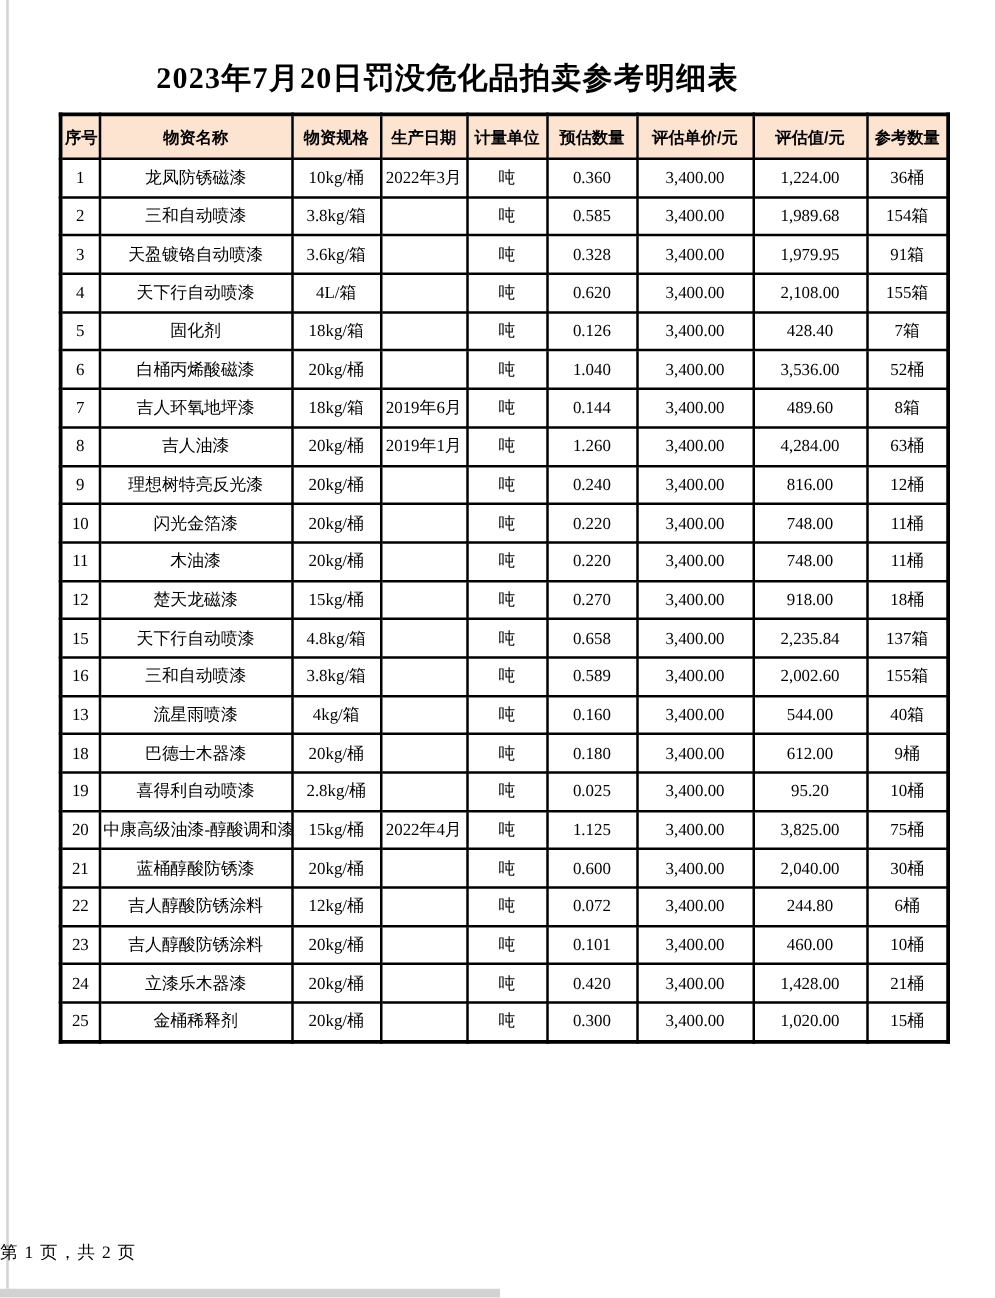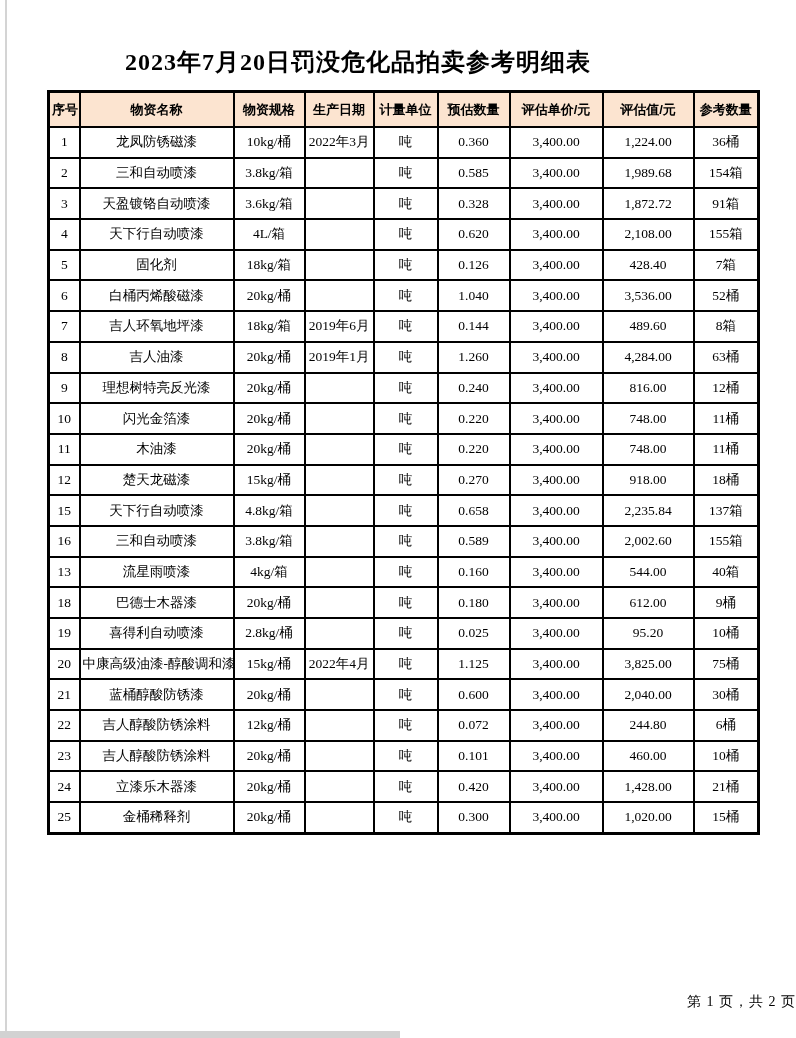--- a/index.html
+++ b/index.html
@@ -56,21 +56,21 @@
     background: #ffffff;
     font-size: 13.5px;
     height: 28.7px;
     font-family: "Liberation Serif", "DejaVu Serif", serif;
   }
   .page-footer {
     position: absolute;
     top: 993px;
     left: 0;
     width: 796px;
-    text-align: right;
+    text-align: left;
     font-size: 14px;
     letter-spacing: 1px;
   }
   .scan-edge-left {
     position: absolute;
     left: 5px;
     top: 0;
     width: 2px;
     height: 1031px;
     background: #d4d4d4;
@@ -141,21 +141,21 @@
         <td>154箱</td>
       </tr>
       <tr>
         <td>3</td>
         <td>天盈镀铬自动喷漆</td>
         <td>3.6kg/箱</td>
         <td></td>
         <td>吨</td>
         <td>0.328</td>
         <td>3,400.00</td>
-        <td>1,872.72</td>
+        <td>1,979.95</td>
         <td>91箱</td>
       </tr>
       <tr>
         <td>4</td>
         <td>天下行自动喷漆</td>
         <td>4L/箱</td>
         <td></td>
         <td>吨</td>
         <td>0.620</td>
         <td>3,400.00</td>

